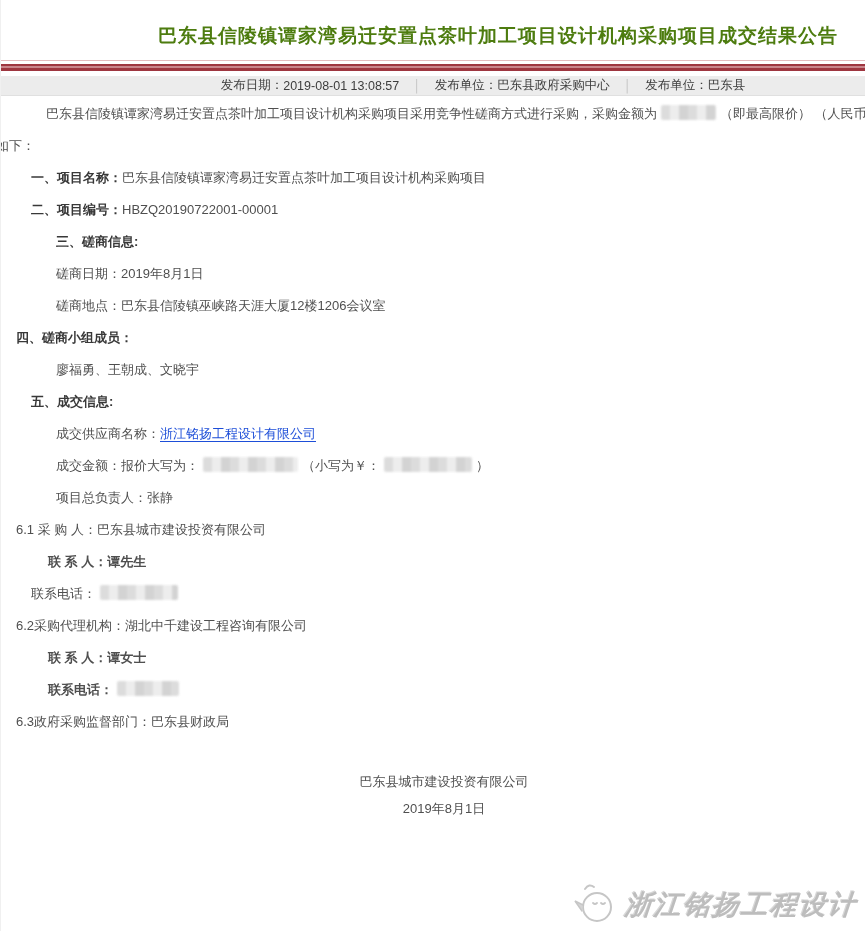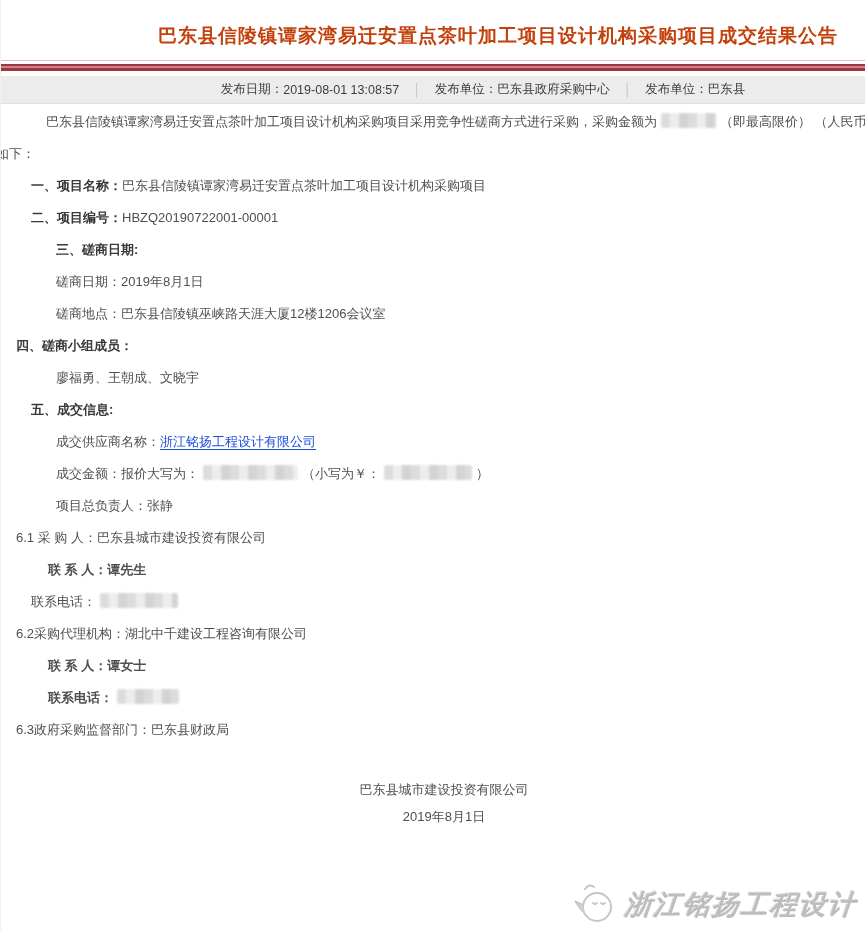--- a/index.html
+++ b/index.html
@@ -11,30 +11,30 @@
     overflow:hidden;
     position:relative;
     border-left:1px solid #f0f0f0;
   }
   .titlebar {
     height:58px;
     display:flex; align-items:center; justify-content:center;
     padding-left:130px; padding-top:14px;
   }
   .doc-title {
-    font-size:19px; font-weight:bold; color:#c2410c; letter-spacing:1px;
+    font-size:19px; font-weight:bold; color:#4d7c0f; letter-spacing:1px;
     white-space:nowrap;
   }
   .rule-pink { height:1px; background:#e4bcbf; margin-top:2px; }
   .rule-red {
     height:7px; margin-top:3px;
     background:linear-gradient(to bottom,#9e3640 0 2px,#c9858b 2px 4px,#9e3640 4px 7px);
   }
   .metabar {
-    margin-top:5px; height:28px; background:#ececec;
+    margin-top:5px; height:20px; background:#ececec;
     border-bottom:1px solid #e0e0e0;
     display:flex; align-items:center; justify-content:center;
     padding-left:100px;
     font-size:12.5px; color:#3d3d3d; white-space:nowrap;
   }
   .metabar .sep { color:#c2c2c2; margin:0 14px; font-size:12px; }
   .content { padding:2px 8px 0 8px; font-size:13px; }
   .line { line-height:32px; white-space:nowrap; }
   .b { font-weight:bold; color:#383838; }
   .ind-intro { text-indent:37px; }
@@ -98,21 +98,21 @@
 
   <div class="line p22">
     <span class="b">一、项目名称：</span><span>巴东县信陵镇谭家湾易迁安置点茶叶加工项目设计机构采购项目</span>
   </div>
 
   <div class="line p22">
     <span class="b">二、项目编号：</span><span>HBZQ20190722001-00001</span>
   </div>
 
   <div class="line p47">
-    <span class="b">三、磋商日期:</span>
+    <span class="b">三、磋商信息:</span>
   </div>
 
   <div class="line p47">
     <span>磋商日期：</span><span>2019年8月1日</span>
   </div>
 
   <div class="line p47">
     <span>磋商地点：</span><span>巴东县信陵镇巫峡路天涯大厦12楼1206会议室</span>
   </div>
 

